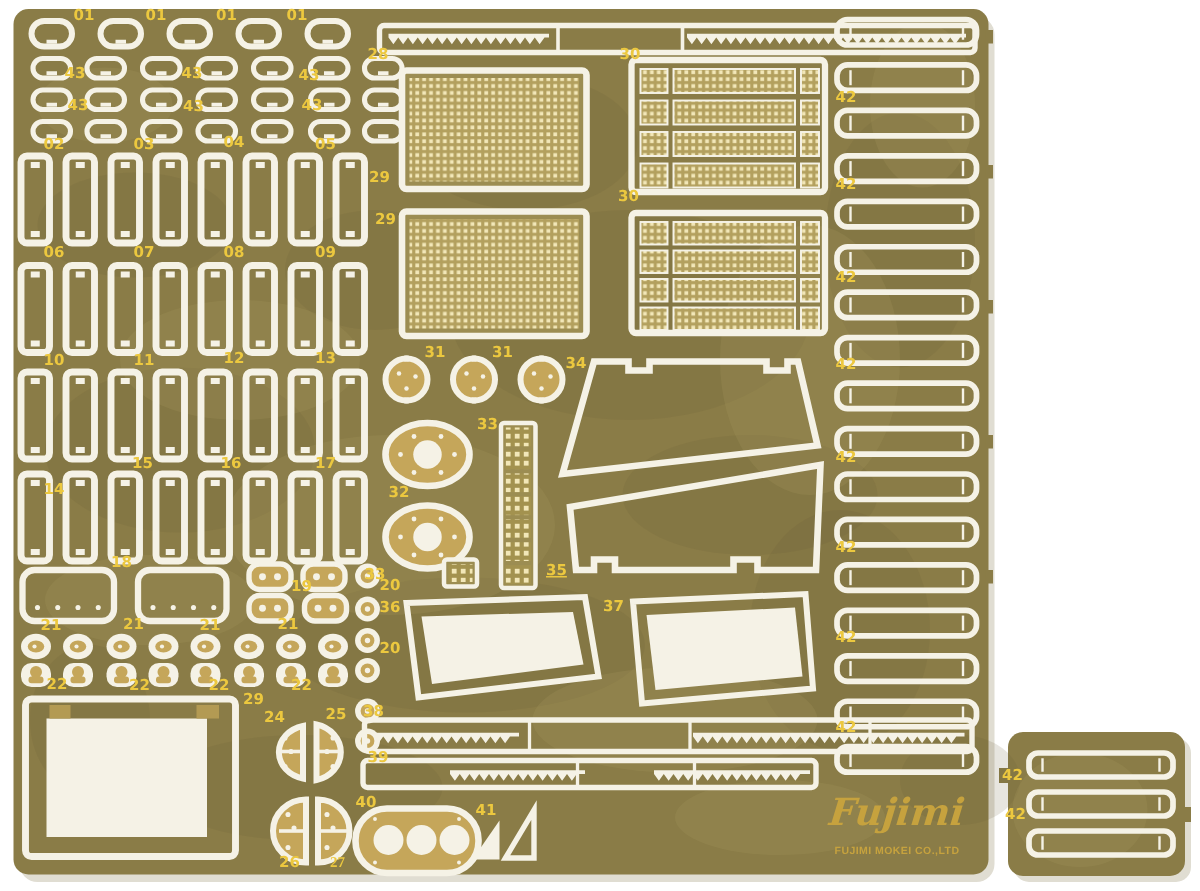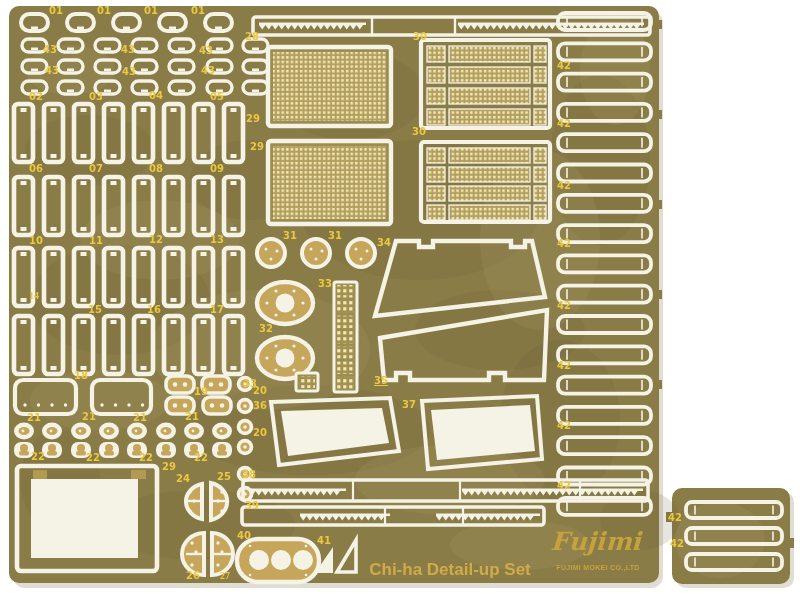--- a/index.html
+++ b/index.html
@@ -563,21 +563,21 @@
       <span class="plabel" style="left: 149px; top: 91px; color: rgb(236, 200, 63);">04</span>
       <span class="plabel" style="left: 210px; top: 92px; color: rgb(236, 200, 63);">05</span>
       <span class="plabel" style="left: 29px; top: 164px; color: rgb(236, 200, 63);">06</span>
       <span class="plabel" style="left: 89px; top: 164px; color: rgb(236, 200, 63);">07</span>
       <span class="plabel" style="left: 149px; top: 164px; color: rgb(236, 200, 63);">08</span>
       <span class="plabel" style="left: 210px; top: 164px; color: rgb(236, 200, 63);">09</span>
       <span class="plabel" style="left: 29px; top: 236px; color: rgb(236, 200, 63);">10</span>
       <span class="plabel" style="left: 89px; top: 236px; color: rgb(236, 200, 63);">11</span>
       <span class="plabel" style="left: 149px; top: 235px; color: rgb(236, 200, 63);">12</span>
       <span class="plabel" style="left: 210px; top: 235px; color: rgb(236, 200, 63);">13</span>
-      <span class="plabel" style="left: 29px; top: 291px; color: rgb(236, 200, 63); font-family: Liberation Serif, serif;">14</span>
+      <span class="plabel" style="left: 29px; top: 322px; color: rgb(236, 200, 63);">14</span>
       <span class="plabel" style="left: 88px; top: 305px; color: rgb(236, 200, 63);">15</span>
       <span class="plabel" style="left: 147px; top: 305px; color: rgb(236, 200, 63);">16</span>
       <span class="plabel" style="left: 210px; top: 305px; color: rgb(236, 200, 63);">17</span>
       <span class="plabel" style="left: 74px; top: 371px; color: rgb(236, 200, 63);">18</span>
       <span class="plabel" style="left: 194px; top: 387px; color: rgb(236, 200, 63);">19</span>
       <span class="plabel" style="left: 253px; top: 386px; color: rgb(236, 200, 63);">20</span>
       <span class="plabel" style="left: 253px; top: 428px; color: rgb(236, 200, 63);">20</span>
       <span class="plabel" style="left: 27px; top: 413px; color: rgb(236, 200, 63);">21</span>
       <span class="plabel" style="left: 82px; top: 412px; color: rgb(236, 200, 63);">21</span>
       <span class="plabel" style="left: 133px; top: 413px; color: rgb(236, 200, 63);">21</span>
@@ -595,34 +595,33 @@
       <span class="plabel" style="left: 246px; top: 114px; color: rgb(236, 200, 63);">29</span>
       <span class="plabel" style="left: 250px; top: 142px; color: rgb(236, 200, 63);">29</span>
       <span class="plabel" style="left: 413px; top: 32px; color: rgb(236, 200, 63);">30</span>
       <span class="plabel" style="left: 412px; top: 127px; color: rgb(236, 200, 63);">30</span>
       <span class="plabel" style="left: 283px; top: 231px; color: rgb(236, 200, 63);">31</span>
       <span class="plabel" style="left: 328px; top: 231px; color: rgb(236, 200, 63);">31</span>
       <span class="plabel" style="left: 259px; top: 324px; color: rgb(236, 200, 63);">32</span>
       <span class="plabel" style="left: 318px; top: 279px; color: rgb(236, 200, 63);">33</span>
       <span class="plabel" style="left: 243px; top: 379px; color: rgb(236, 200, 63);">33</span>
       <span class="plabel" style="left: 377px; top: 238px; color: rgb(236, 200, 63);">34</span>
-      <span class="plabel" style="left: 374px; top: 376px; color: rgb(236, 200, 63); text-decoration: underline;">35</span>
+      <span class="plabel" style="left: 364px; top: 376px; color: rgb(236, 200, 63); text-decoration: underline;">35</span>
       <span class="plabel" style="left: 253px; top: 401px; color: rgb(236, 200, 63);">36</span>
       <span class="plabel" style="left: 402px; top: 400px; color: rgb(236, 200, 63);">37</span>
       <span class="plabel" style="left: 242px; top: 470px; color: rgb(236, 200, 63);">38</span>
       <span class="plabel" style="left: 245px; top: 501px; color: rgb(236, 200, 63);">39</span>
       <span class="plabel" style="left: 237px; top: 531px; color: rgb(236, 200, 63);">40</span>
       <span class="plabel" style="left: 317px; top: 536px; color: rgb(236, 200, 63);">41</span>
       <span class="plabel" style="left: 557px; top: 61px; color: rgb(236, 200, 63);">42</span>
       <span class="plabel" style="left: 557px; top: 119px; color: rgb(236, 200, 63);">42</span>
       <span class="plabel" style="left: 557px; top: 181px; color: rgb(236, 200, 63);">42</span>
       <span class="plabel" style="left: 557px; top: 239px; color: rgb(236, 200, 63);">42</span>
       <span class="plabel" style="left: 557px; top: 301px; color: rgb(236, 200, 63);">42</span>
       <span class="plabel" style="left: 557px; top: 361px; color: rgb(236, 200, 63);">42</span>
       <span class="plabel" style="left: 557px; top: 421px; color: rgb(236, 200, 63);">42</span>
       <span class="plabel" style="left: 557px; top: 481px; color: rgb(236, 200, 63);">42</span>
       <span class="plabel" style="left: 668px; top: 513px; color: rgb(236, 200, 63);">42</span>
       <span class="plabel" style="left: 670px; top: 539px; color: rgb(236, 200, 63);">42</span>
     </div>
-  <div id="title2" class="title-line" style="color: rgb(210, 171, 73);">Chi-ha Detail-up Set</div>
   <div id="brand" style="color: rgb(198, 162, 62);">Fujimi</div>
   <div id="tagline" style="color: rgb(198, 162, 62);">FUJIMI MOKEI CO.,LTD</div>
 </div>
 
 </body></html>

